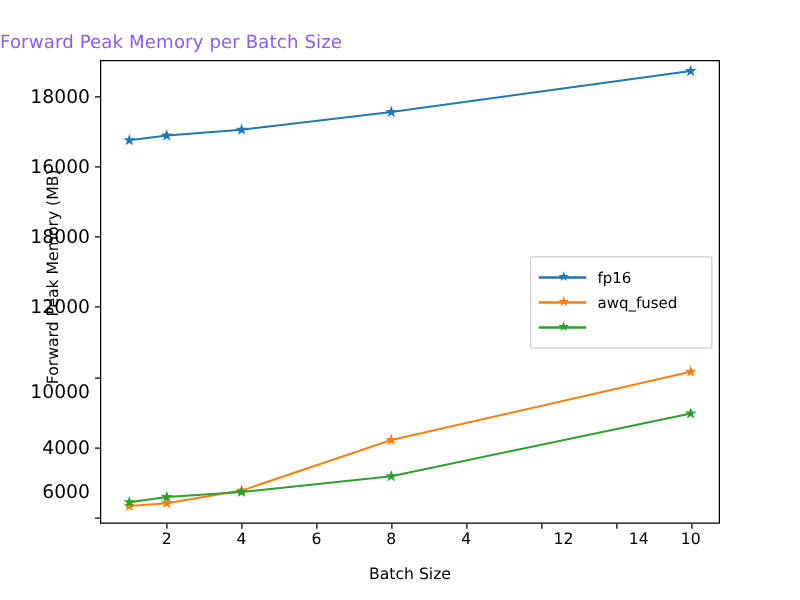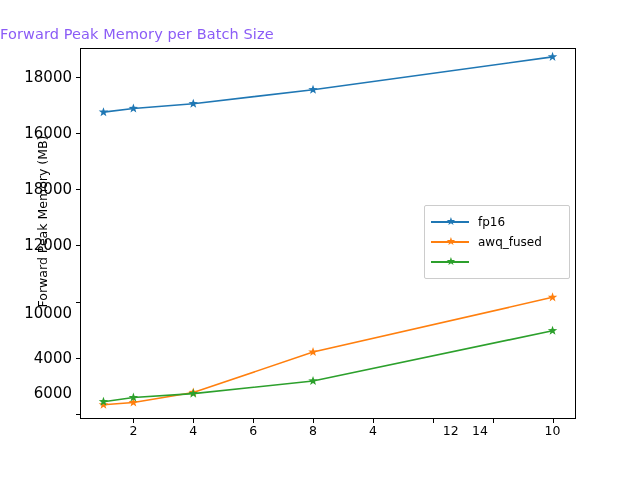--- a/index.html
+++ b/index.html
@@ -138,38 +138,39 @@
   }
 </style>
 </head>
 <body>
 
 <div id="figure">
 
   <div id="chart-title">Forward Peak Memory per Batch Size</div>
 
   <div id="ylabel">Forward Peak Memory (MB)</div>
+  <div id="xlabel">Batch Size</div>
 
   <div id="y-tick-labels">
       <div class="tick-label-y" style="top: 387px;">6000</div>
       <div class="tick-label-y" style="top: 351.669px;">4000</div>
       <div class="tick-label-y" style="top: 307px;">10000</div>
       <div class="tick-label-y" style="top: 239.426px; text-align: center;">12000</div>
       <div class="tick-label-y" style="top: 183.304px;">18000</div>
       <div class="tick-label-y" style="top: 127.183px; margin-left: 48px;">16000</div>
       <div class="tick-label-y" style="top: 71.0608px;">18000</div>
     </div>
   <div id="x-tick-labels">
       <div class="tick-label-x" style="left: 133.394px;">2</div>
       <div class="tick-label-x" style="left: 193.273px;">4</div>
       <div class="tick-label-x" style="left: 253.152px;">6</div>
       <div class="tick-label-x" style="left: 313.03px;">8</div>
       <div class="tick-label-x" style="left: 372.909px;">4</div>
       <div class="tick-label-x" style="left: 432.788px; margin-left: 18px;">12</div>
-      <div class="tick-label-x" style="left: 480px;">14</div>
+      <div class="tick-label-x" style="left: 511px;">14</div>
       <div class="tick-label-x" style="left: 552.545px;">10</div>
     </div>
 
   <div id="plot-area">
     <svg id="plot-svg" width="494" height="369">
         <g>
           <polyline points="22.45,63.14 52.39,59.49 112.27,54.72 232.03,40.69 471.55,7.86" fill="none" stroke="#1f77b4" stroke-width="1.6"></polyline>
           <path d="M22.45,58.14 L23.63,61.52 L27.21,61.59 L24.36,63.75 L25.39,67.18 L22.45,65.14 L19.52,67.18 L20.55,63.75 L17.70,61.59 L21.28,61.52 Z" fill="#1f77b4"></path>
           <path d="M52.39,54.49 L53.57,57.87 L57.15,57.94 L54.30,60.11 L55.33,63.53 L52.39,61.49 L49.46,63.53 L50.49,60.11 L47.64,57.94 L51.22,57.87 Z" fill="#1f77b4"></path>
           <path d="M112.27,49.72 L113.45,53.10 L117.03,53.17 L114.17,55.34 L115.21,58.76 L112.27,56.72 L109.33,58.76 L110.37,55.34 L107.52,53.17 L111.10,53.10 Z" fill="#1f77b4"></path>

